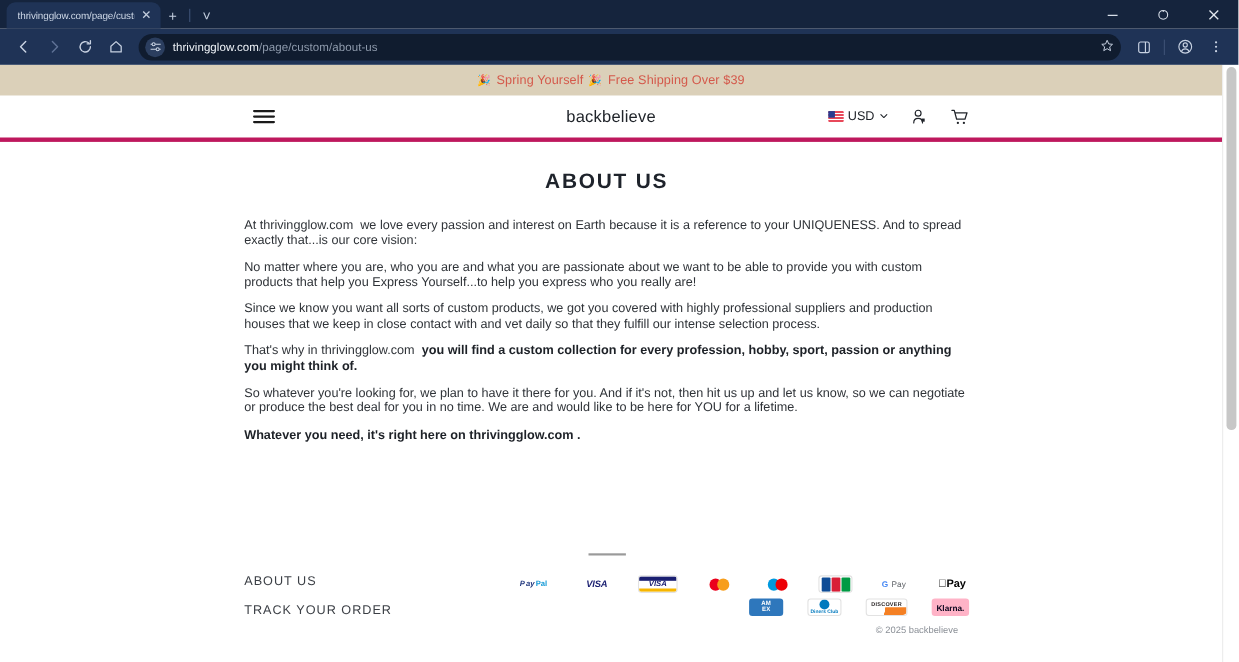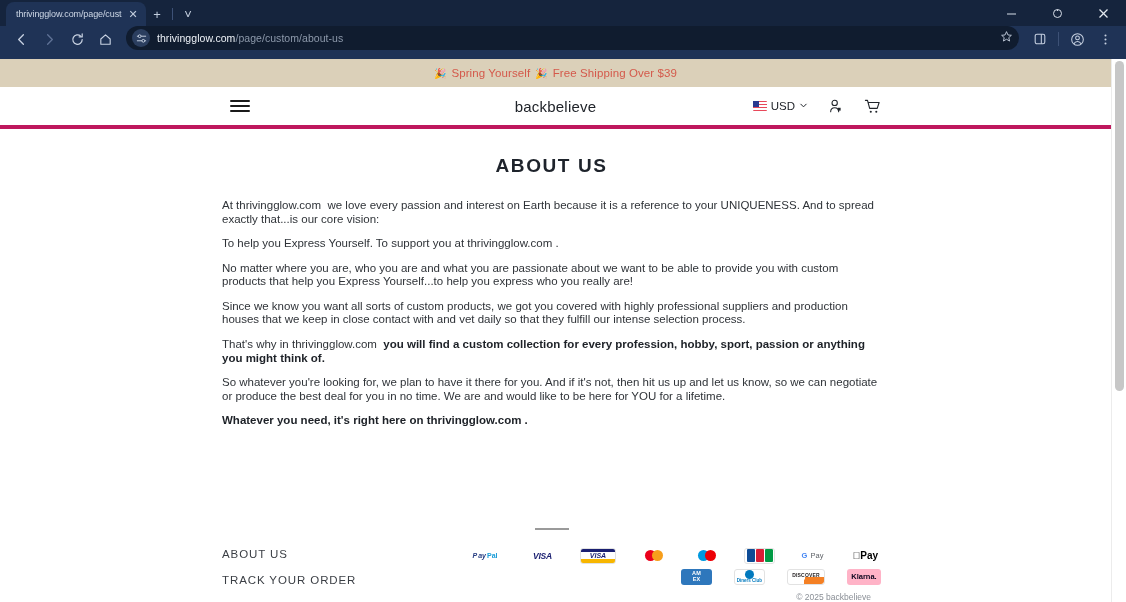--- a/index.html
+++ b/index.html
@@ -36,21 +36,21 @@
   }
   .tab-divider { width:1px; height:12px; background:#3d5176; margin:0 4px 6px 4px; }
 
   .winctrls { position:absolute; right:0; top:0; height:26px; display:flex; }
   .winctrl {
     width:46px; height:26px; display:flex; align-items:center; justify-content:center;
     color:#d7dee9; font-size:11px;
   }
 
   .toolbar {
-    height:33px; background:#1f3356; display:flex; align-items:flex-start;
+    height:33px; background:#1f3356; display:flex; align-items:center;
     padding:0 8px; gap:2px; flex:0 0 33px;
   }
   .tbtn {
     width:26px; height:26px; display:flex; align-items:center; justify-content:center;
     color:#c8d2e2; border-radius:50%;
   }
   .tbtn.dim { color:#5f7296; }
   .omnibox {
     flex:1; height:24px; background:#101c2f; border-radius:12px;
     display:flex; align-items:center; padding:0 6px; margin:0 6px;
@@ -330,21 +330,20 @@
                 <circle cx="13" cy="14.6" r="1.1" fill="#20242a"></circle>
               </svg>
           </div>
         </div>
       </div>
 
       <div class="content">
         <h1 class="page-title">ABOUT US</h1>
         <div id="paras">
             <p class="para">At thrivingglow.com&nbsp; we love every passion and interest on Earth because it is a reference to your UNIQUENESS. And to spread exactly that...is our core vision:</p>
-            <p class="para">To help you Express Yourself. To support you at thrivingglow.com .</p>
             <p class="para">No matter where you are, who you are and what you are passionate about we want to be able to provide you with custom products that help you Express Yourself...to help you express who you really are!</p>
             <p class="para">Since we know you want all sorts of custom products, we got you covered with highly professional suppliers and production houses that we keep in close contact with and vet daily so that they fulfill our intense selection process.</p>
             <p class="para">That's why in thrivingglow.com&nbsp; <b>you will find a custom collection for every profession, hobby, sport, passion or anything you might think of.</b></p>
             <p class="para">So whatever you're looking for, we plan to have it there for you. And if it's not, then hit us up and let us know, so we can negotiate or produce the best deal for you in no time. We are and would like to be here for YOU for a lifetime.</p>
             <p class="para bold">Whatever you need, it's right here on thrivingglow.com .</p>
           </div>
         <div class="divider"></div>
       </div>
 
       <div class="footer">

